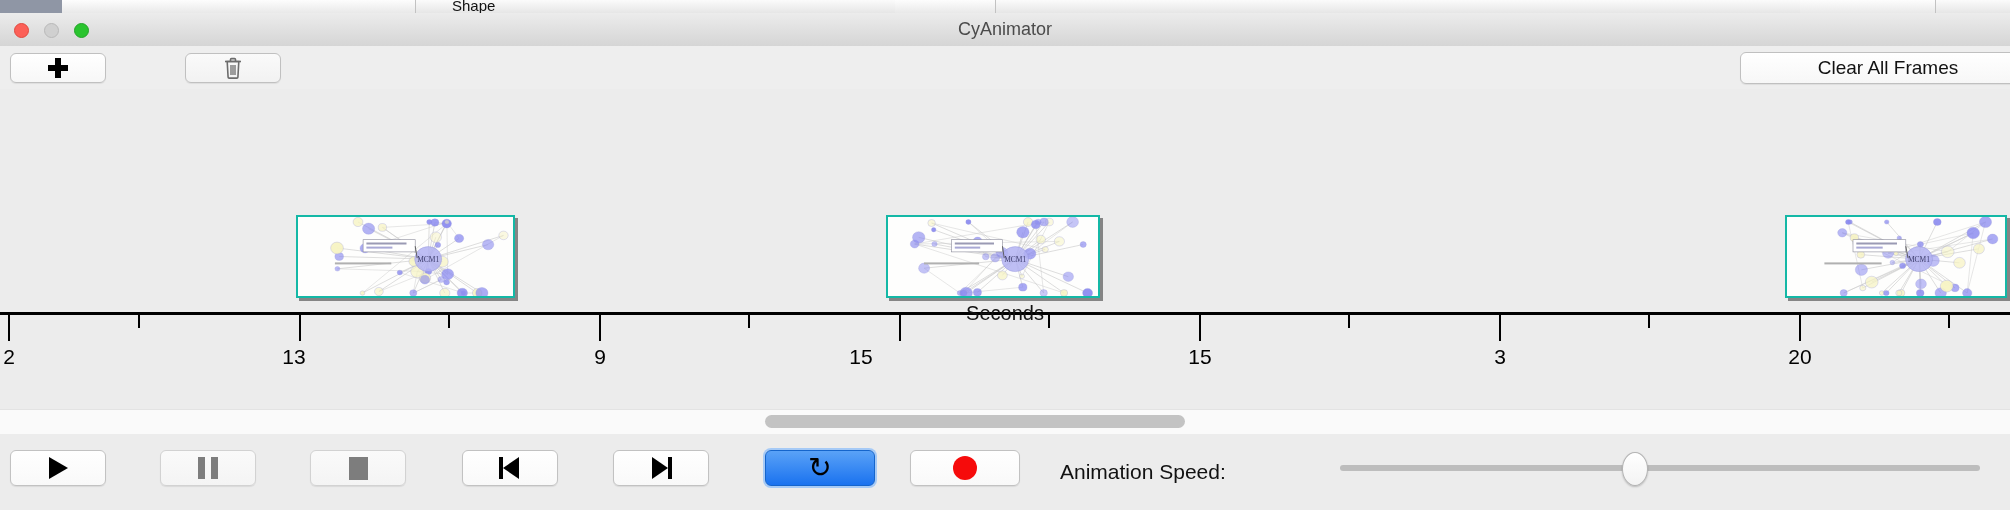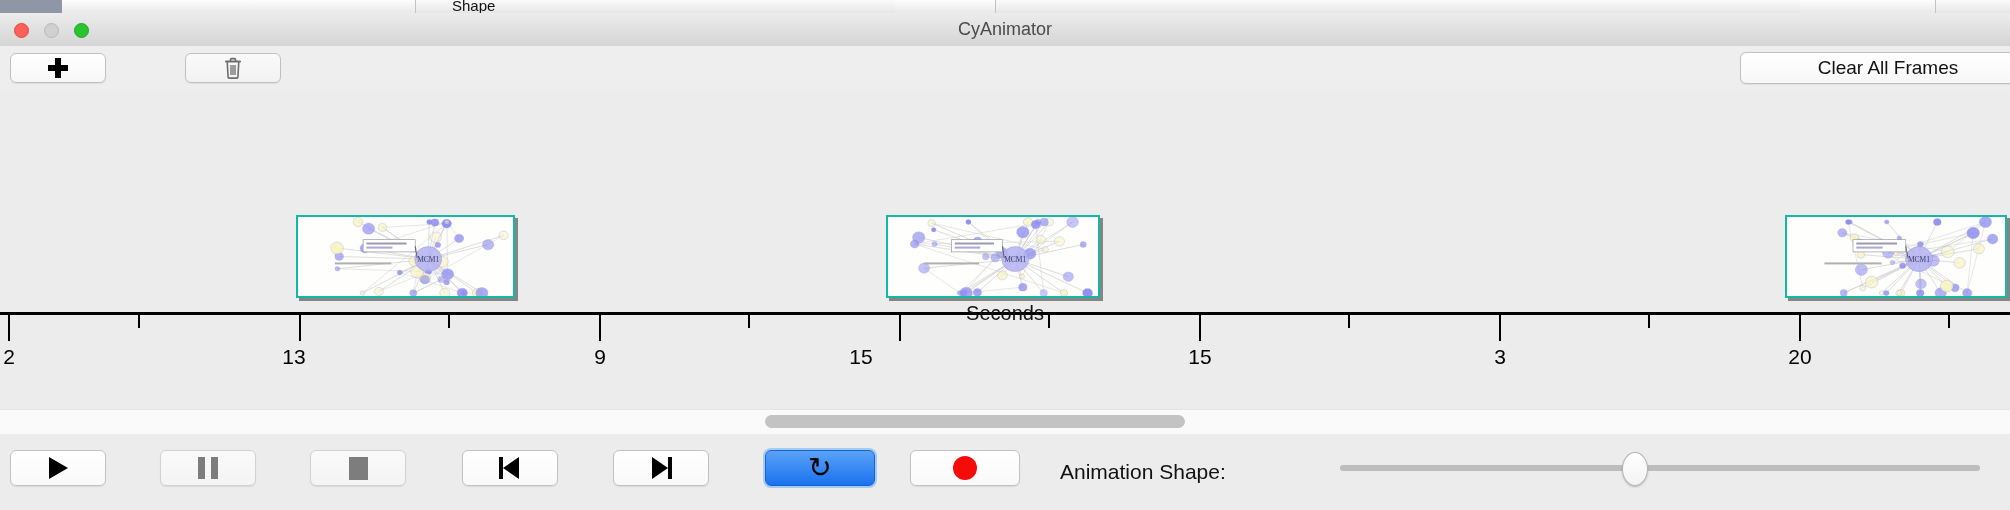--- a/index.html
+++ b/index.html
@@ -642,18 +642,18 @@
         <div class="cbtn" style="left: 613px; width: 96px;">
           <span class="ico-next"></span>
         </div>
         <div class="cbtn active" style="left: 765px; width: 110px;">
           <span class="ico-loop">↻</span>
         </div>
         <div class="cbtn" style="left: 910px; width: 110px;">
           <span class="ico-record"></span>
         </div>
       </div>
-    <div class="speed-label" id="speedlabel" style="left:1060px;top:26px;">Animation Shape:</div>
+    <div class="speed-label" id="speedlabel" style="left:1060px;top:26px;">Animation Speed:</div>
     <div class="slider-track" id="strack" style="left: 1340px; top: 31px; width: 640px;"></div>
     <div class="slider-thumb" id="sthumb" style="left: 1622.4px; top: 18px;"></div>
   </div>
 
 </div>
 
 </body></html>

